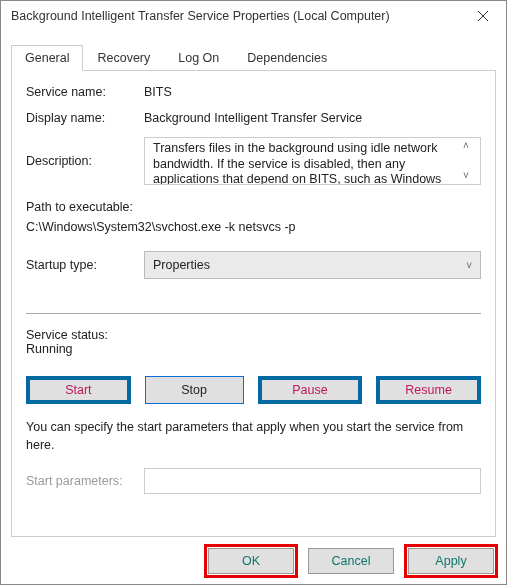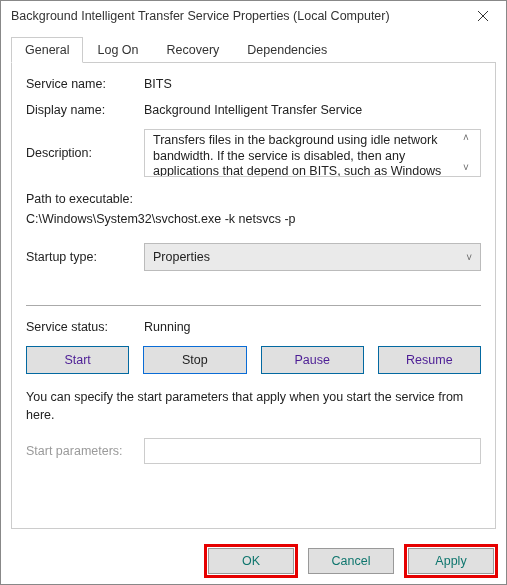--- a/index.html
+++ b/index.html
@@ -4,37 +4,37 @@
 <style>
 * { box-sizing: border-box; font-family: "Segoe UI", Tahoma, sans-serif; }
 body { margin: 0; background: #fff; width: 507px; height: 585px; overflow: hidden; }
 .window { width: 507px; height: 585px; border: 1px solid #888; background: #fff; display: flex; flex-direction: column; }
 .titlebar { display: flex; align-items: center; height: 30px; padding: 0 0 0 10px; }
 .titlebar-title { flex: 1; font-size: 12.5px; color: #333; }
 .close-btn { width: 46px; height: 30px; display: flex; align-items: center; justify-content: center; color: #333; }
 .close-btn svg { width: 10px; height: 10px; }
 .body-area { flex: 1; padding: 6px 10px 0 10px; position: relative; }
 .tabs { display: flex; border-bottom: 1px solid #ccc; font-size: 12.5px; position: relative; z-index: 2; }
-.tab { padding: 5px 13px; border: 1px solid transparent; border-bottom: none; color: #333; }
+.tab { padding: 5px 13px; border: 1px solid transparent; border-bottom: none; color: #333; margin-top: 8px; }
 .tab.active { border-color: #ccc; background: #fff; border-bottom: 1px solid #fff; margin-bottom: -1px; }
 .tab-content { border: 1px solid #ccc; border-top: none; padding: 14px 14px 14px 14px; font-size: 12.5px; color: #222; height: 466px; }
 .row { display: flex; margin-bottom: 12px; }
 .label-col { width: 118px; flex-shrink: 0; }
 .desc-box { flex: 1; border: 1px solid #ccc; padding: 3px 8px; height: 48px; overflow: hidden; position: relative; display:flex; }
 .desc-text { flex: 1; line-height: 1.25; }
 .desc-scroll { width: 12px; display:flex; flex-direction:column; justify-content:space-between; align-items:center; margin-left:4px; }
 .scroll-arrow { font-size: 10px; color: #666; line-height:1; }
 .path-block { margin-top: 6px; margin-bottom: 14px; line-height: 1.6; }
 .startup-row { display: flex; align-items: center; margin-bottom: 10px; }
 .select { flex: 1; height: 28px; border: 1px solid #bbb; background: #eaeaea; padding: 0 8px; display:flex; align-items:center; justify-content:space-between; font-size:12.5px; }
 .select-chevron { font-size: 10px; color: #666; }
 .divider { border-top: 1px solid #aaa; margin: 34px 0 14px 0; }
-.status-row { display: flex; margin-bottom: 12px; }
+.status-row { display: flex; margin-bottom: 20px; flex-direction: column; }
 .btn-row { display: flex; gap: 14px; margin-bottom: 14px; }
-.svc-btn { flex: 1; height: 28px; border: 1px solid #0369a1; background: #e0e0e0; font-size: 12.5px; color: #4c1d95; display:flex; align-items:center; justify-content:center; }
+.svc-btn { flex: 1; height: 28px; border: 4px solid #0369a1; background: #e0e0e0; font-size: 12.5px; color: #be185d; display:flex; align-items:center; justify-content:center; }
 .svc-btn.enabled { color: #222; border: 1px solid #0a6cd6; background: #e0e0e0; }
 .help-text { line-height: 1.45; margin-bottom: 14px; }
 .params-row { display: flex; align-items: center; color: #9a9a9a; }
 .params-input { flex: 1; height: 26px; border: 1px solid #ccc; padding: 0 6px; font-size:12.5px; color:#333; background:#fff; }
 .footer { display: flex; justify-content: flex-end; gap: 14px; padding: 10px 12px; }
 .footer-btn { width: 86px; height: 26px; border: 1px solid #999; background: #e0e0e0; font-size: 12.5px; color:#0f766e; display:flex; align-items:center; justify-content:center; }
 .highlight { outline: 3px solid #e60000; outline-offset: 1px; }
 </style>
 </head>
 <body>
@@ -46,22 +46,22 @@
       <svg viewBox="0 0 10 10">
           <line x1="0" y1="0" x2="10" y2="10" stroke="#333" stroke-width="1"></line>
           <line x1="10" y1="0" x2="0" y2="10" stroke="#333" stroke-width="1"></line>
         </svg>
     </div>
   </div>
 
   <div class="body-area">
     <div class="tabs">
       <div class="tab active">General</div>
+      <div class="tab">Recovery</div>
       <div class="tab">Log On</div>
-      <div class="tab">Recovery</div>
       <div class="tab">Dependencies</div>
     </div>
 
     <div class="tab-content">
 
       <div class="row">
         <div class="label-col">Service name:</div>
         <div>BITS</div>
       </div>
 

